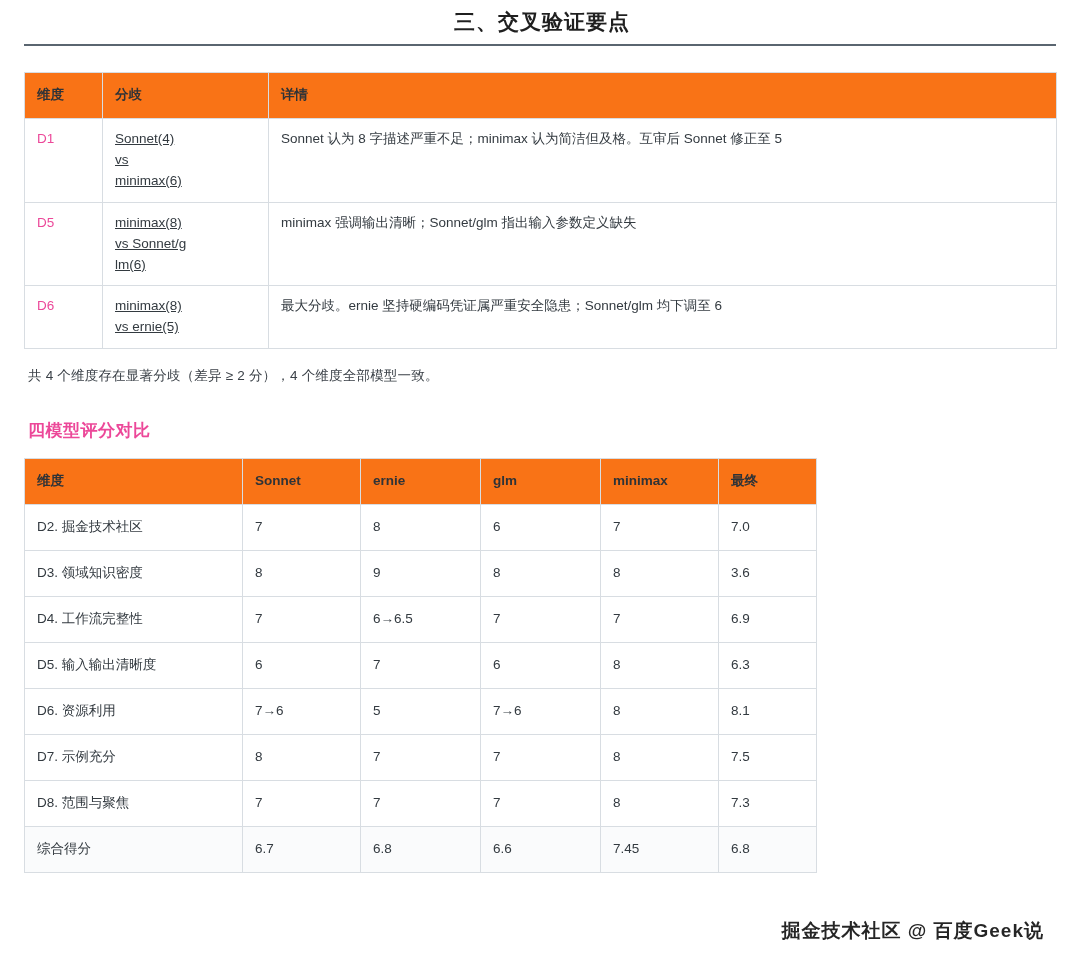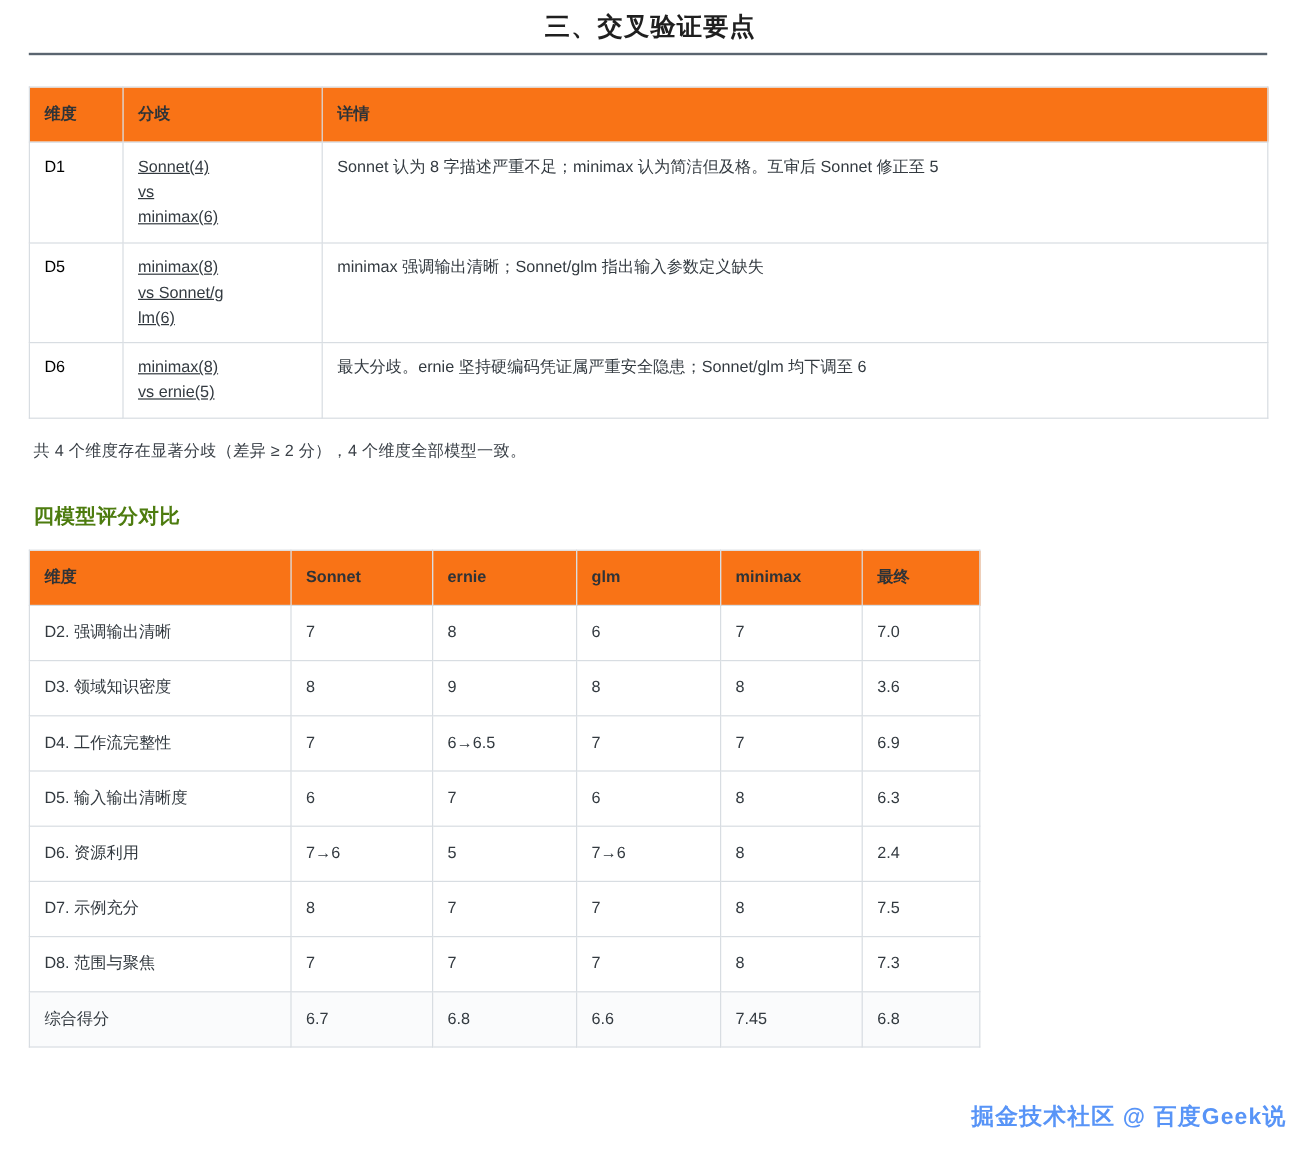--- a/index.html
+++ b/index.html
@@ -61,59 +61,59 @@
     padding-top: 12px;
     padding-bottom: 12px;
   }
   
   .t-divergence col.c0 { width: 78px; }
   .t-divergence col.c1 { width: 166px; }
   .t-divergence col.c2 { width: 788px; }
   .t-divergence td {
     font-size: 13.5px;
   }
-  .t-divergence tbody td:nth-child(1) { color: #000000; }
+  .t-divergence tbody td:nth-child(1) { color: #ec4899; }
   .t-divergence .stack div { white-space: nowrap; text-decoration: underline; }
   
   .summary {
     font-size: 13.5px;
     color: #3a4047;
     margin: 18px 0 0 4px;
     letter-spacing: .2px;
   }
   
   .sub-head {
     font-size: 17px;
     font-weight: 700;
-    color: #4d7c0f;
+    color: #ec4899;
     margin: 34px 0 16px 4px;
     letter-spacing: .5px;
   }
   
   .t-scores { width: 792px; }
   .t-scores col.c0 { width: 218px; }
   .t-scores col.c1 { width: 118px; }
   .t-scores col.c2 { width: 120px; }
   .t-scores col.c3 { width: 120px; }
   .t-scores col.c4 { width: 118px; }
   .t-scores col.c5 { width: 98px; }
   .t-scores th, .t-scores td {
     padding: 12px 12px;
   }
   .t-scores tbody tr.total td {
     background: #fafbfc;
   }
   
   .watermark {
     position: absolute;
-    right: 8px;
+    right: 36px;
     bottom: 28px;
     font-size: 19px;
     font-weight: 700;
-    color: #3b82f6;
+    color: #000000;
     letter-spacing: 1px;
     opacity: .85;
     white-space: nowrap;
   }
 </style>
 </head>
 <body>
 
 <div class="page">
 
@@ -183,21 +183,21 @@
         <th>维度</th>
         <th>Sonnet</th>
         <th>ernie</th>
         <th>glm</th>
         <th>minimax</th>
         <th>最终</th>
       </tr>
     </thead>
     <tbody>
       <tr>
-        <td>D2. 强调输出清晰</td>
+        <td>D2. 掘金技术社区</td>
         <td>7</td>
         <td>8</td>
         <td>6</td>
         <td>7</td>
         <td>7.0</td>
       </tr>
       <tr>
         <td>D3. 领域知识密度</td>
         <td>8</td>
         <td>9</td>
@@ -220,21 +220,21 @@
         <td>6</td>
         <td>8</td>
         <td>6.3</td>
       </tr>
       <tr>
         <td>D6. 资源利用</td>
         <td>7→6</td>
         <td>5</td>
         <td>7→6</td>
         <td>8</td>
-        <td>2.4</td>
+        <td>8.1</td>
       </tr>
       <tr>
         <td>D7. 示例充分</td>
         <td>8</td>
         <td>7</td>
         <td>7</td>
         <td>8</td>
         <td>7.5</td>
       </tr>
       <tr>

